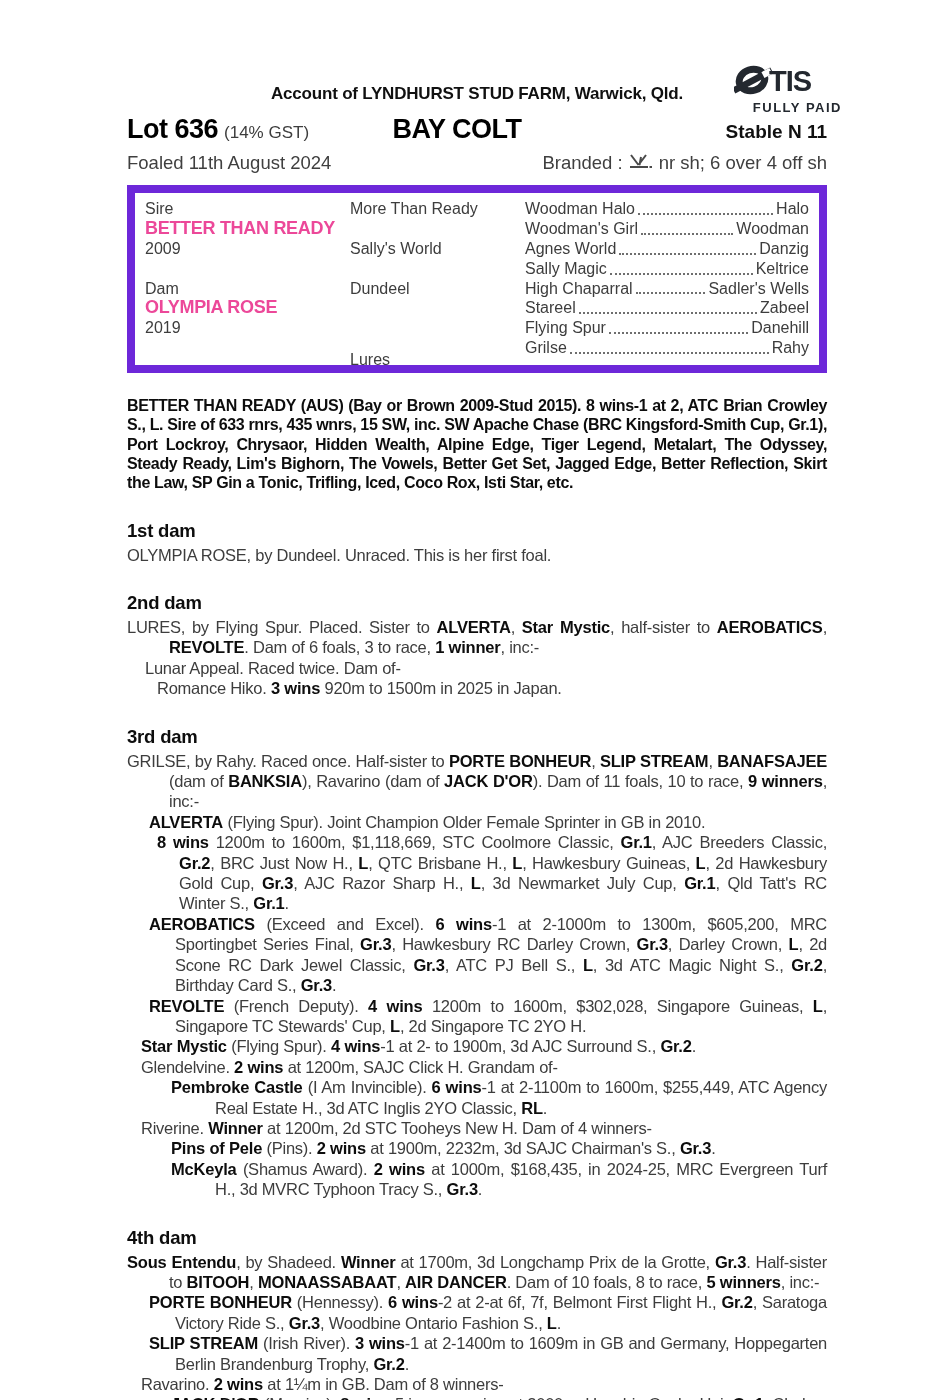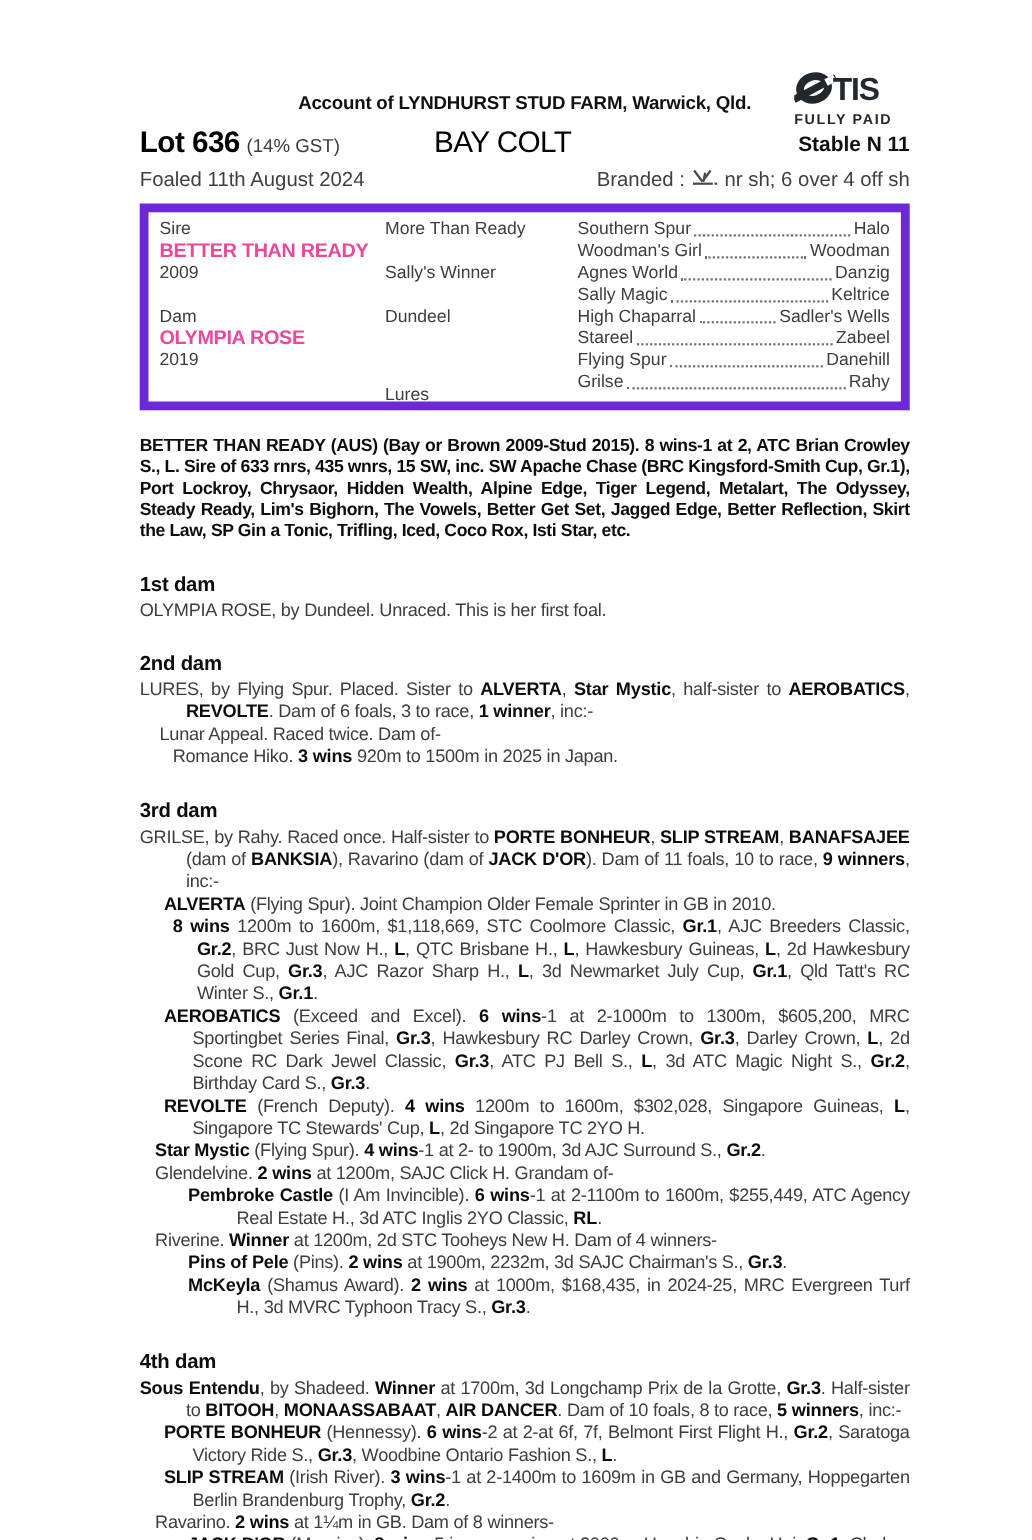--- a/index.html
+++ b/index.html
@@ -2,26 +2,26 @@
 <html><head>
 <meta charset="utf-8">
 <style>
   html,body{margin:0;padding:0;background:#ffffff;}
   .page{position:relative;width:938px;height:1400px;background:#fff;overflow:hidden;
         font-family:"Liberation Sans",sans-serif;color:#3d3d3d;-webkit-font-smoothing:antialiased;}
   .content{position:absolute;left:127px;top:84px;width:700px;}
 
   
   .account{text-align:center;font-weight:bold;color:#101010;font-size:17px;letter-spacing:-0.2px;}
-  .logo-box{position:absolute;top:62px;right:96px;width:120px;text-align:left;}
+  .logo-box{position:absolute;top:62px;right:96px;width:120px;text-align:right;}
   .fully-paid{font-weight:bold;font-size:13px;letter-spacing:1.5px;color:#23282f;margin-top:0px;}
   .lot-row{position:relative;margin-top:9px;height:32px;}
   .lot{position:absolute;left:0;bottom:0;font-size:27px;font-weight:bold;color:#000;letter-spacing:-0.5px;}
   .gst{font-size:17px;font-weight:normal;color:#3d3d3d;letter-spacing:0;margin-left:6px;}
-  .colt-title{position:absolute;left:0;right:40px;bottom:0;text-align:center;font-size:27px;font-weight:normal;color:#000;letter-spacing:-0.5px;}
+  .colt-title{position:absolute;left:0;right:40px;bottom:0;text-align:center;font-size:27px;font-weight:bold;color:#000;letter-spacing:-0.5px;}
   .stable{position:absolute;right:0;bottom:2px;font-size:19px;font-weight:bold;color:#101010;}
   .foaled-row{display:flex;justify-content:space-between;align-items:baseline;margin-top:7px;font-size:18.5px;color:#3f3f3f;}
   .branded{display:flex;align-items:baseline;gap:5px;}
   .brand-svg{position:relative;top:1px;}
 
   
   .ped-table{margin-top:11px;border:8px solid #6d28d9;padding:6px 10px 7px 10px;font-size:16px;line-height:19.9px;}
   .ped-block{display:flex;}
   .pcol1{width:205px;}
   .plabel,.pyear{height:19.9px;}
@@ -92,25 +92,25 @@
 
     <div class="ped-table" id="ped-table">
         <div class="ped-block">
           <div class="pcol1">
             <div class="plabel">Sire</div>
             <div class="pname">BETTER THAN READY</div>
             <div class="pyear">2009</div>
           </div>
           <div class="pcol2">
             <div class="pparent" style="top: 0px;">More Than Ready</div>
-            <div class="pparent" style="top: 39.8px;">Sally's Winner</div>
+            <div class="pparent" style="top: 39.8px;">Sally's World</div>
           </div>
           <div class="pcol3">
             <div class="lrow">
-              <span class="ln">Southern Spur</span>
+              <span class="ln">Woodman Halo</span>
               <span class="dots"></span>
               <span class="rn">Halo</span>
             </div>
             <div class="lrow">
               <span class="ln">Woodman's Girl</span>
               <span class="dots"></span>
               <span class="rn">Woodman</span>
             </div>
             <div class="lrow">
               <span class="ln">Agnes World</span>

